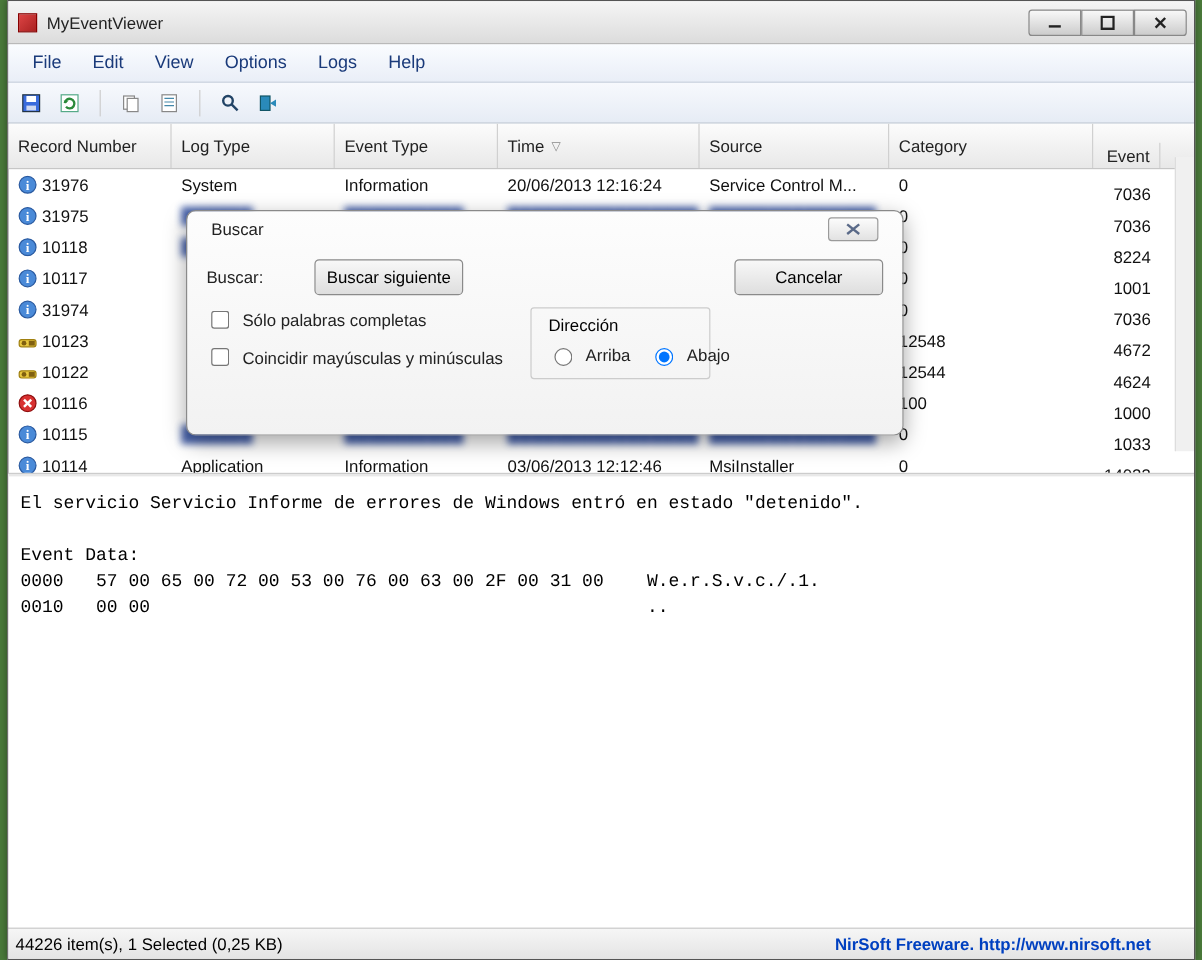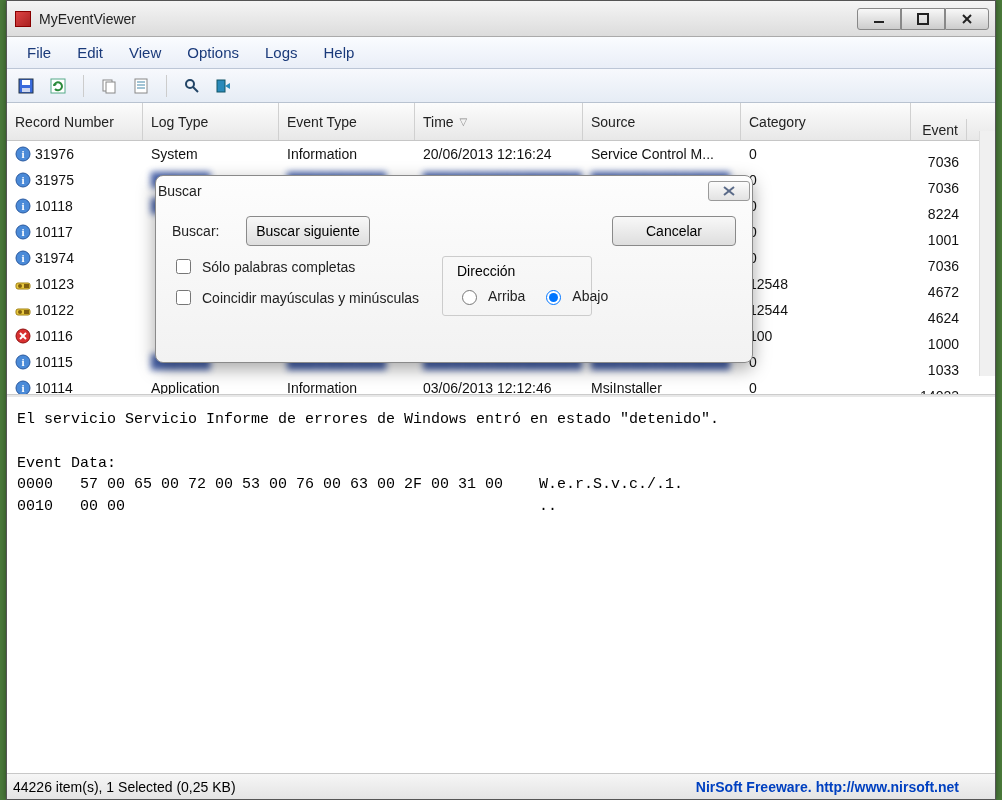--- a/index.html
+++ b/index.html
@@ -176,37 +176,37 @@
     width: 598px; height: 188px;
     background: linear-gradient(to bottom,#fdfdfd,#f2f2f2);
     border: 1px solid #8a8a8a;
     border-radius: 8px;
     box-shadow: 0 6px 18px rgba(0,0,0,0.35);
     padding: 0;
   }
   .dlg .dtitle {
     height: 30px;
     display:flex; align-items:center;
-    padding: 0 2px;
+    padding: 0 20px;
     font-size: 14px;
     color:#222;
   }
   .dlg .dclose {
     margin-left:auto;
     width: 42px; height:20px;
     border:1px solid #9a9a9a;
     border-radius: 3px;
     background: linear-gradient(to bottom,#fcfcfc,#e2e2e2);
     display:flex;align-items:center;justify-content:center;
     cursor:pointer;
   }
   .dlg .dbody {
     padding: 10px 16px 8px 16px;
   }
-  .dlg .drow { display:flex; align-items:center; gap:0; margin-bottom:10px;}
+  .dlg .drow { display:flex; align-items:center; gap:16px; margin-bottom:10px;}
   .dlg label { font-size:14px; color:#222; }
   .dlg input[type=text] {
     flex:1; height:24px; border:1px solid #b0b0b0;
     padding: 2px 6px; font-size:14px; background:#fff;
   }
   .dlg .dbtns { display:flex; flex-direction:column; gap:10px; }
   .dlg button.db {
     width: 124px; height: 30px;
     border:1px solid #8a8a8a;
     border-radius:4px;

